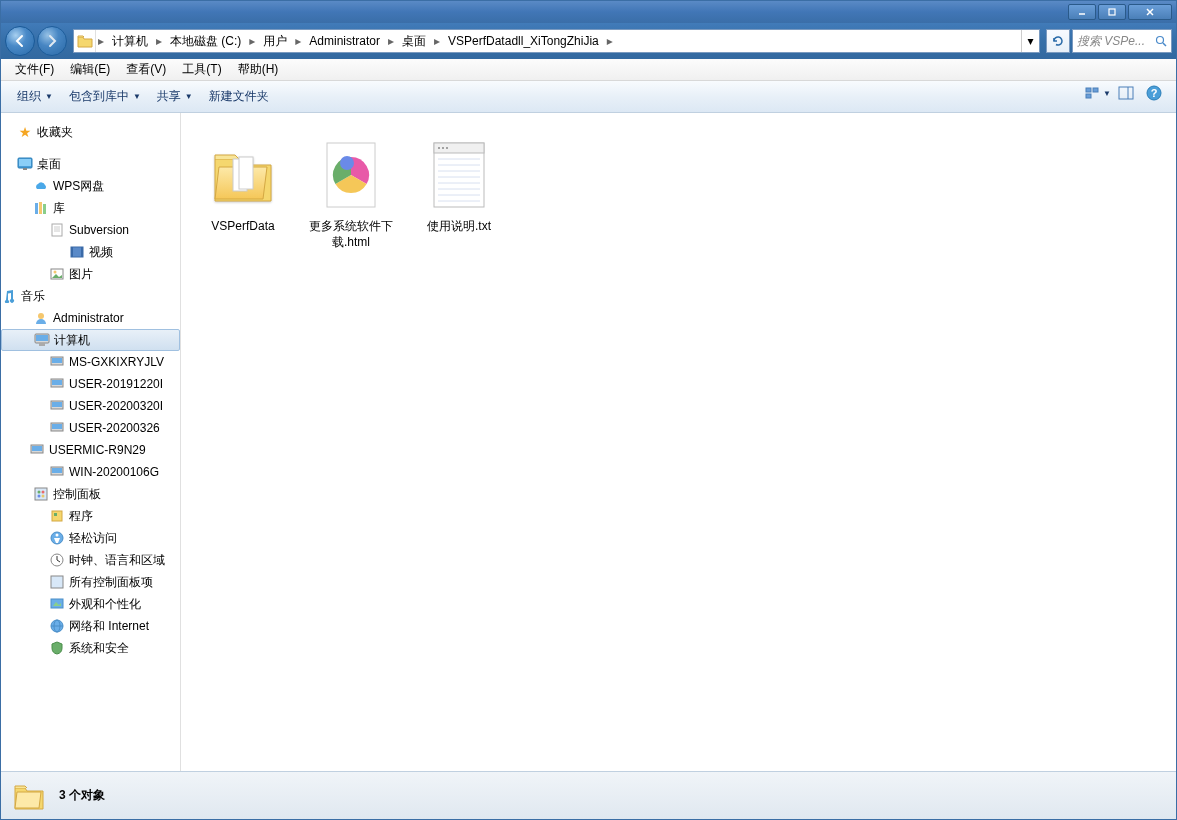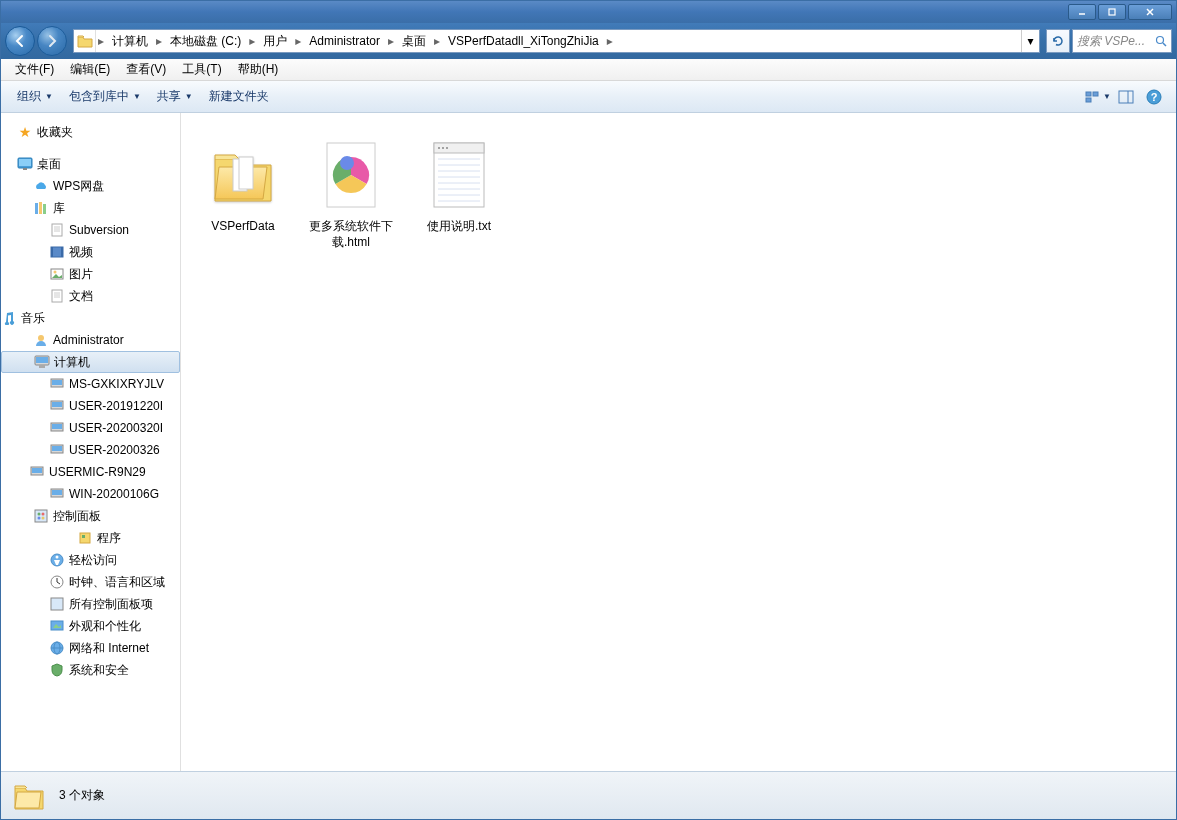--- a/index.html
+++ b/index.html
@@ -21,42 +21,42 @@
 .bc-item { padding: 0 6px; height: 100%; display: flex; align-items: center; color: #000; cursor: pointer; }
 .bc-sep { width: 10px; height: 100%; display: flex; align-items: center; justify-content: center; color: #666; cursor: pointer; }
 .bc-dd { width: 18px; height: 22px; border-left: 1px solid #ccc; display: flex; align-items: center; justify-content: center; cursor: pointer; }
 .refresh { width: 24px; height: 24px; background: linear-gradient(to bottom, #f8faff, #e8f0f8); border: 1px solid #7a9ac0; display: flex; align-items: center; justify-content: center; cursor: pointer; }
 .searchbox { width: 100px; height: 24px; background: #fff; border: 1px solid #7a9ac0; display: flex; align-items: center; padding: 0 4px; font-style: italic; color: #888; }
 .searchbox span { flex: 1; overflow: hidden; white-space: nowrap; }
 
 .menubar { height: 22px; background: linear-gradient(to bottom, #fcfcfc, #f0f0f0); border-bottom: 1px solid #d8d8d8; display: flex; align-items: center; padding: 0 6px; }
 .menuitem { padding: 2px 8px; cursor: pointer; }
 
-.toolbar { height: 32px; background: linear-gradient(to bottom, #f8fbfe, #e8f0f8, #dce8f4); border-bottom: 1px solid #c0d0e0; display: flex; align-items: center; padding: 0 8px; }
+.toolbar { height: 32px; background: linear-gradient(to bottom, #f8fbfe, #e8f0f8, #dce8f4); border-bottom: 1px solid #c0d0e0; display: flex; padding: 0 8px; }
 .toolbtn { padding: 4px 8px; color: #1a3a6a; cursor: pointer; display: flex; align-items: center; gap: 4px; border-radius: 2px; }
 .toolspacer { flex: 1; }
 .tooliconbtn { width: 28px; height: 24px; display: flex; align-items: center; justify-content: center; cursor: pointer; border-radius: 2px; }
 .dd-arrow { font-size: 8px; color: #1a3a6a; }
 
 .body { flex: 1; display: flex; overflow: hidden; }
 .sidebar { width: 180px; background: #fff; border-right: 1px solid #e0e0e0; overflow-y: auto; overflow-x: hidden; padding-top: 8px; position: relative; }
 .sidebar::-webkit-scrollbar { width: 17px; }
 .sidebar::-webkit-scrollbar-track { background: #f0f0f0; }
 .sidebar::-webkit-scrollbar-thumb { background: #c0c0c0; border: 1px solid #a0a0a0; }
 .tree-item { height: 22px; display: flex; align-items: center; cursor: pointer; white-space: nowrap; overflow: hidden; }
 .tree-item.selected { background: linear-gradient(to bottom, #e8f0f8, #d0e0f0); border: 1px solid #a0c0e0; border-radius: 2px; }
 .ti-icon { width: 16px; height: 16px; margin-right: 4px; flex-shrink: 0; display: flex; align-items: center; justify-content: center; }
 .tree-sep { height: 10px; }
 
 .content { flex: 1; background: #fff; padding: 12px; display: flex; flex-wrap: wrap; align-content: flex-start; gap: 8px; }
 .file-item { width: 100px; display: flex; flex-direction: column; align-items: center; padding: 6px; cursor: pointer; border-radius: 2px; }
 .fi-icon { width: 72px; height: 88px; display: flex; align-items: center; justify-content: center; }
 .fi-label { text-align: center; word-wrap: break-word; max-width: 92px; line-height: 1.3; }
 
-.statusbar { height: 48px; background: linear-gradient(to bottom, #f0f4f8, #e0e8f0); border-top: 1px solid #c0d0e0; display: flex; align-items: center; padding: 0 10px; gap: 12px; }
+.statusbar { height: 48px; background: linear-gradient(to bottom, #f0f4f8, #e0e8f0); border-top: 1px solid #c0d0e0; display: flex; align-items: center; padding: 0 10px; gap: 12px; font-weight: bold; }
 .sb-icon { width: 36px; height: 36px; }
 
 .folder-svg { filter: drop-shadow(0 1px 1px rgba(0,0,0,0.2)); }
 .star { color: #f5a623; font-size: 14px; }
 </style>
 </head>
 <body>
 
 <div class="window">
 
@@ -216,50 +216,39 @@
           <span class="ti-icon">
             <svg width="12" height="14" viewBox="0 0 12 14">
               <rect x="1" y="1" width="10" height="12" fill="#fff" stroke="#aaa"></rect>
               <line x1="3" y1="4" x2="9" y2="4" stroke="#ccc"></line>
               <line x1="3" y1="6" x2="9" y2="6" stroke="#ccc"></line>
               <line x1="3" y1="8" x2="9" y2="8" stroke="#ccc"></line>
             </svg>
           </span>
           <span>Subversion</span>
         </div>
-      <div class="tree-item" style="padding-left:48px">
+      <div class="tree-item" style="padding-left:68px">
           <span class="ti-icon">
             <svg width="14" height="12" viewBox="0 0 14 12">
               <rect x="1" y="1" width="12" height="10" fill="#5a8ac8" stroke="#3a6aa8"></rect>
               <rect x="1" y="1" width="2" height="10" fill="#3a6aa8"></rect>
               <rect x="11" y="1" width="2" height="10" fill="#3a6aa8"></rect>
             </svg>
           </span>
           <span>视频</span>
         </div>
       <div class="tree-item" style="padding-left:48px">
           <span class="ti-icon">
             <svg width="14" height="12" viewBox="0 0 14 12">
               <rect x="1" y="1" width="12" height="10" fill="#fff" stroke="#888"></rect>
               <circle cx="5" cy="4" r="1.5" fill="#f5c76e"></circle>
               <path d="M2 10 L6 6 L9 9 L12 7 L12 10 Z" fill="#6aae6a"></path>
             </svg>
           </span>
           <span>图片</span>
-        </div>
-      <div class="tree-item" style="padding-left:48px">
-          <span class="ti-icon">
-            <svg width="12" height="14" viewBox="0 0 12 14">
-              <rect x="1" y="1" width="10" height="12" fill="#fff" stroke="#aaa"></rect>
-              <line x1="3" y1="4" x2="9" y2="4" stroke="#ccc"></line>
-              <line x1="3" y1="6" x2="9" y2="6" stroke="#ccc"></line>
-              <line x1="3" y1="8" x2="9" y2="8" stroke="#ccc"></line>
-            </svg>
-          </span>
-          <span>文档</span>
         </div>
       <div class="tree-item" style="">
           <span class="ti-icon">
             <svg width="12" height="14" viewBox="0 0 12 14">
               <path d="M4 2 L10 1 L10 10 A2 2 0 1 1 8 10 L8 4 L5 4.5 L5 11 A2 2 0 1 1 3 11 Z" fill="#4a9ed8"></path>
             </svg>
           </span>
           <span>音乐</span>
         </div>
       <div class="tree-item" style="padding-left:32px">
@@ -340,21 +329,21 @@
             <svg width="14" height="14" viewBox="0 0 14 14">
               <rect x="1" y="1" width="12" height="12" fill="#d8e8f8" stroke="#888"></rect>
               <circle cx="5" cy="5" r="1.5" fill="#6aae6a"></circle>
               <circle cx="9" cy="5" r="1.5" fill="#e86a6a"></circle>
               <circle cx="5" cy="9" r="1.5" fill="#6a8ae8"></circle>
               <circle cx="9" cy="9" r="1.5" fill="#e8c86a"></circle>
             </svg>
           </span>
           <span>控制面板</span>
         </div>
-      <div class="tree-item" style="padding-left:76px">
+      <div class="tree-item" style="padding-left:48px">
           <span class="ti-icon">
             <svg width="14" height="14" viewBox="0 0 14 14">
               <rect x="2" y="2" width="10" height="10" fill="#f5d76e" stroke="#d4a843"></rect>
               <rect x="4" y="4" width="3" height="3" fill="#6aae6a"></rect>
             </svg>
           </span>
           <span>程序</span>
         </div>
       <div class="tree-item" style="padding-left:48px">
           <span class="ti-icon">

